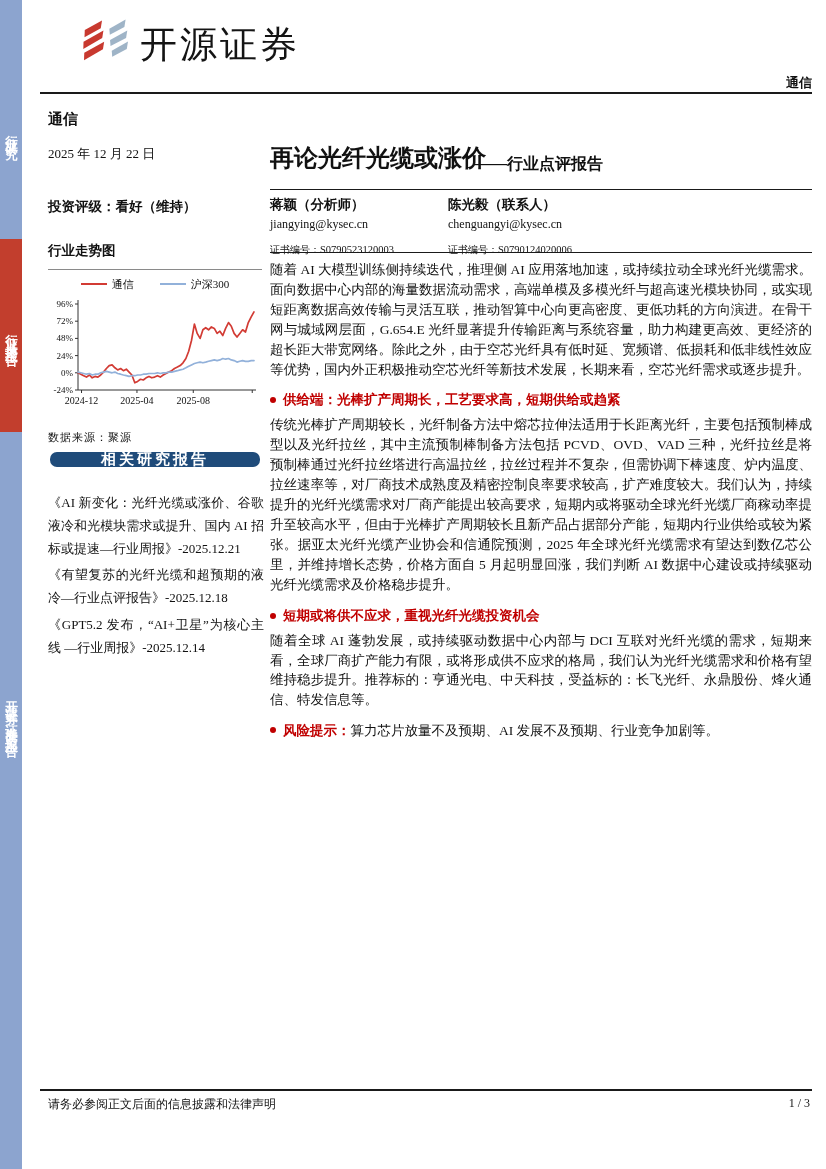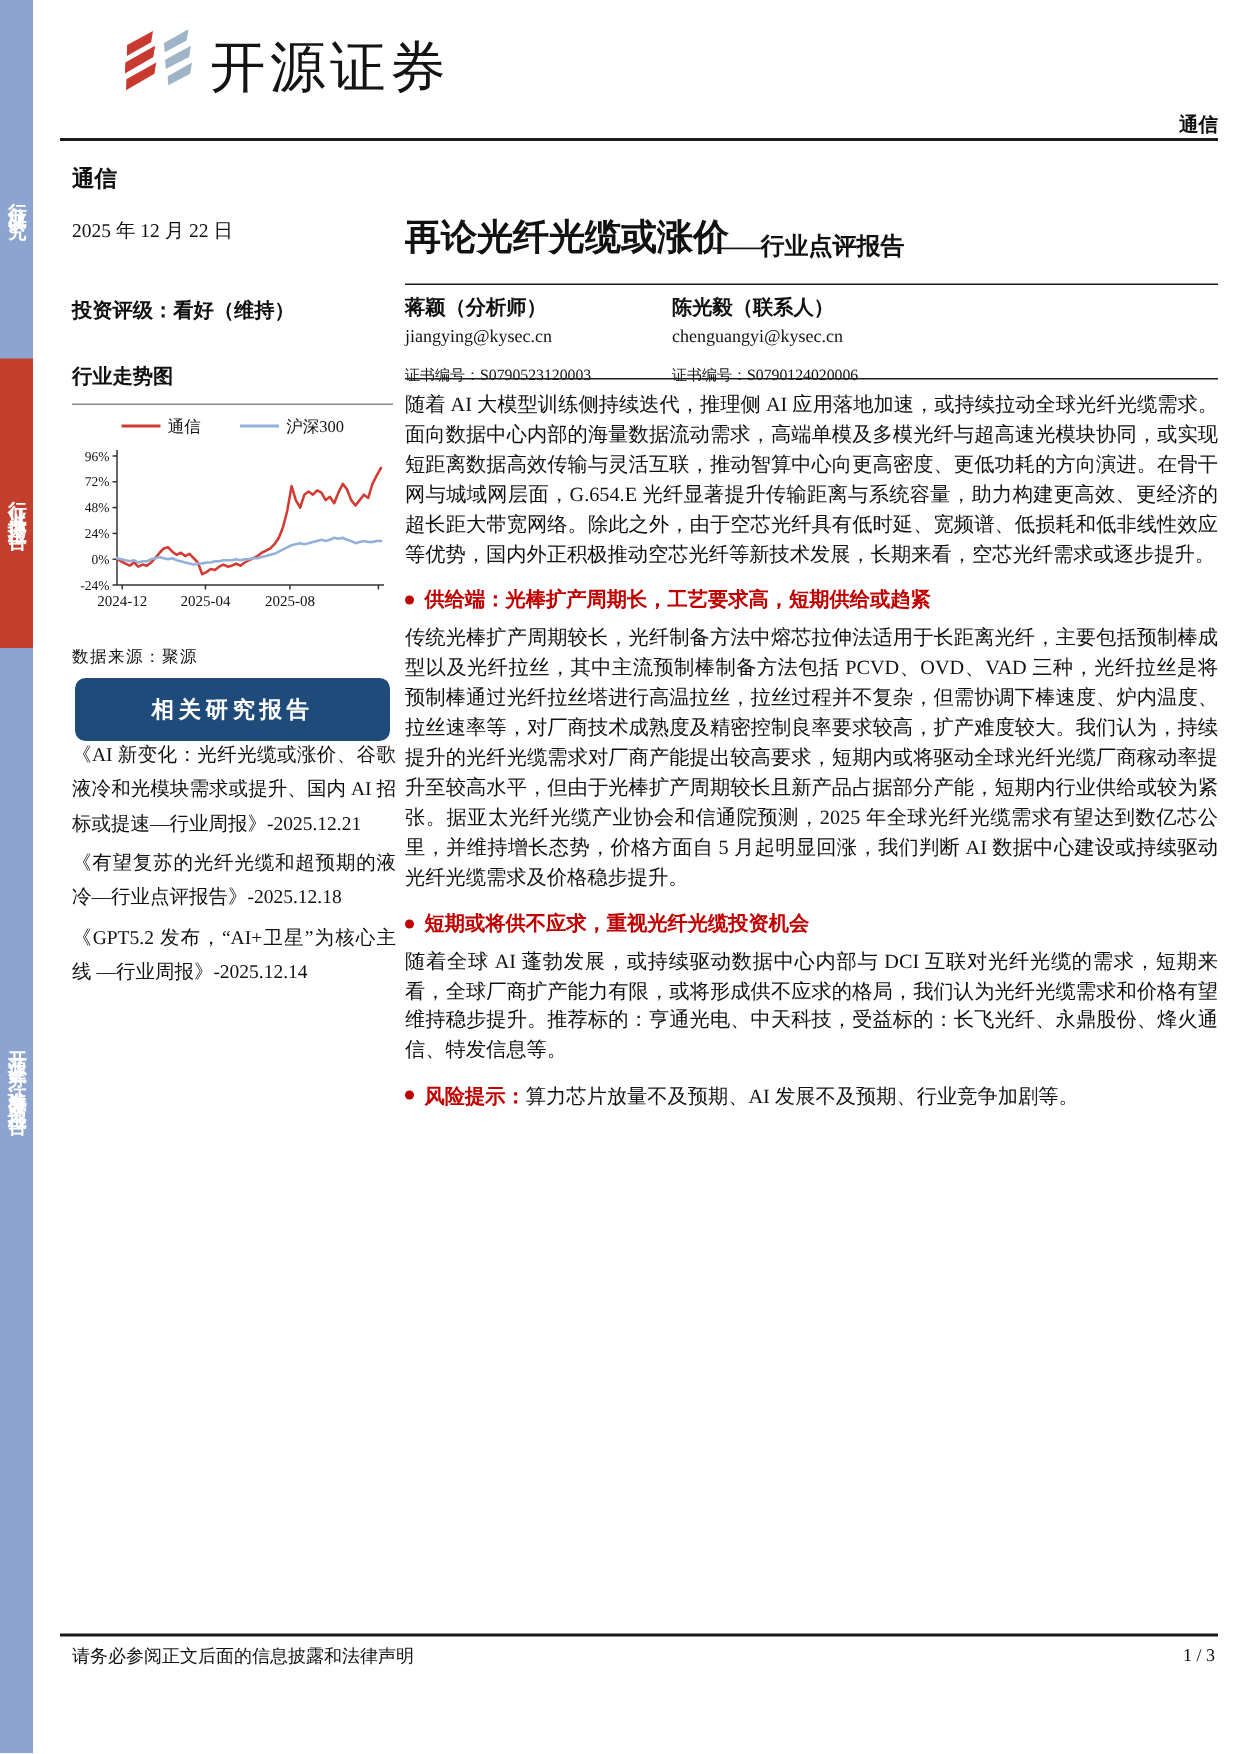--- a/index.html
+++ b/index.html
@@ -42,21 +42,21 @@
   .analyst .cert .lbl{font-size:10px;}
 
   
   .chart-box{position:absolute;left:48px;top:276px;width:214px;}
   .legend{display:flex;justify-content:center;gap:26px;height:16px;align-items:center;margin-bottom:2px;}
   .legend-item{display:flex;align-items:center;gap:5px;font-size:11px;}
   .legend-swatch{display:inline-block;width:26px;height:2.5px;background:#c00;}
   .chart-source{position:absolute;left:48px;top:430px;font-size:11px;letter-spacing:1px;}
 
   
-  .related-header{position:absolute;left:50px;top:452px;width:210px;height:42px;border-radius:7px;
+  .related-header{position:absolute;left:50px;top:452px;width:210px;height:15px;border-radius:7px;
                   background:var(--box-blue,#1F4B7A);color:#fff;font-weight:bold;font-size:15px;
                   display:flex;align-items:center;justify-content:center;letter-spacing:3px;}
   .related-list{position:absolute;left:48px;top:492px;width:216px;}
   .related-list p{margin:0 0 4px 0;font-size:13px;line-height:1.75;text-align:justify;}
 
   
   .main{position:absolute;left:270px;top:260px;width:542px;}
   .sec-head{display:flex;align-items:flex-start;gap:7px;color:var(--accent,#C00000);
             font-weight:bold;font-size:13.5px;line-height:20px;margin-bottom:5px;}
   .dot{flex:0 0 auto;width:6px;height:6px;border-radius:50%;background:var(--accent,#C00000);margin-top:7px;}

